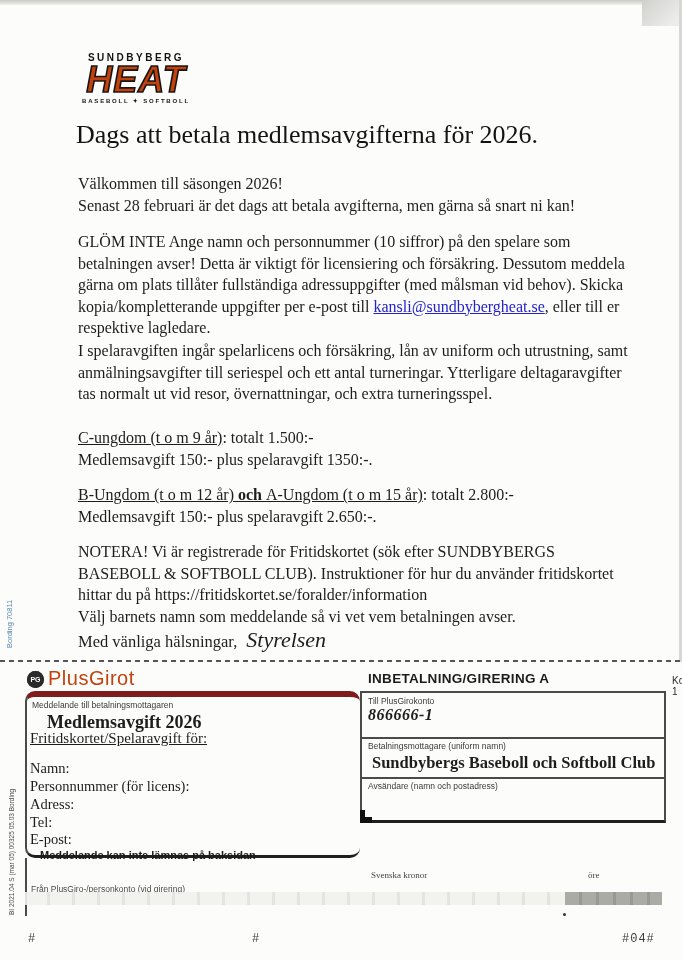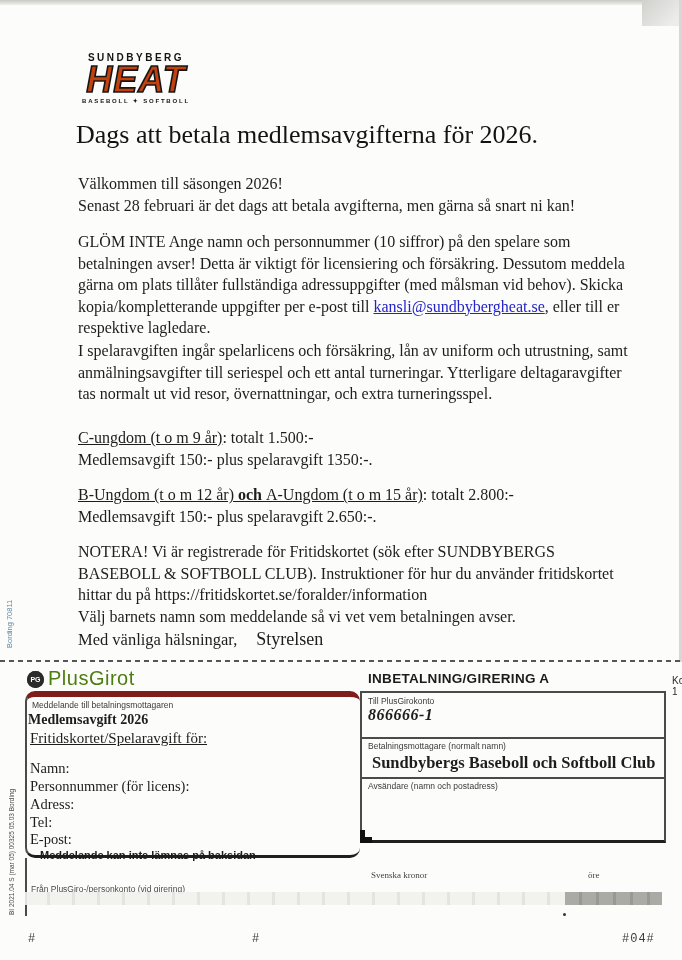--- a/index.html
+++ b/index.html
@@ -28,52 +28,52 @@
   .para{position:absolute;left:78px;width:556px;font-size:16px;line-height:21.5px;}
   .p-intro{top:173px;}
   .p-reminder{top:231px;}
   .p-fees{top:340px;}
   .p-feec{top:427px;}
   .p-feeab{top:484px;}
   .p-notera{top:541px;}
   .p-sign{top:629px;font-size:16.5px;}
   .u{text-decoration:underline;}
   .email-link{color:#2323c8;text-decoration:underline;cursor:pointer;text-align:center;}
-  .sig{font-size:18px;margin-left:19px;}
+  .sig{font-style:italic;font-size:22px;margin-left:9px;}
   b{font-weight:bold;}
 
   
   .perf-top{position:absolute;left:0;top:660px;width:682px;height:2px;
             background:repeating-linear-gradient(90deg,#555 0 5px,transparent 5px 9px);}
   .pg-badge{position:absolute;left:27px;top:671px;width:17px;height:17px;border-radius:50%;
             background:#2b2b2b;color:#fff;font-family:"Liberation Sans",sans-serif;
             font-size:7px;font-weight:bold;display:flex;align-items:center;justify-content:center;
             box-shadow:0 0 0 1px #2b2b2b inset;}
   .pg-name{position:absolute;left:48px;top:667px;font-family:"Liberation Sans",sans-serif;
-           font-size:20px;font-weight:500;color:#4d7c0f;letter-spacing:0.5px;}
+           font-size:20px;font-weight:500;color:#c2410c;letter-spacing:0.5px;}
   .giro-header{position:absolute;left:368px;top:671px;font-family:"Liberation Sans",sans-serif;
                font-size:13.5px;font-weight:bold;color:#1b1b1b;letter-spacing:0.3px;}
   .giro-kod{position:absolute;left:672px;top:675px;font-family:"Liberation Sans",sans-serif;
             font-size:10px;color:#2a2a2a;}
 
   .giro-left-box{position:absolute;left:25px;top:691px;width:335px;height:167px;
                  border-top:6px solid #7f1d1d;border-left:2px solid #4a4a4a;
                  border-bottom:3px solid #1f1f1f;box-sizing:border-box;border-radius:10px;}
   .small{font-family:"Liberation Sans",sans-serif;font-size:8.5px;color:#3a3a3a;}
   .fl{position:absolute;left:5px;top:3px;}
-  .msg-title{position:absolute;left:1px;top:15px;font-size:14px;font-weight:bold;}
+  .msg-title{position:absolute;left:20px;top:15px;font-size:18px;font-weight:bold;}
   .msg-line{position:absolute;left:3px;top:33px;font-size:15px;}
   .field{position:absolute;left:3px;font-size:14.5px;}
   .f0{top:63px;} .f1{top:81px;} .f2{top:99px;} .f3{top:117px;} .f4{top:134px;}
   .note{position:absolute;left:13px;top:152px;font-family:"Liberation Sans",sans-serif;
         font-size:11px;font-weight:bold;color:#1c1c1c;}
   .left-border-ext{position:absolute;left:25px;top:858px;width:2px;height:58px;background:#4a4a4a;}
   .from-account{position:absolute;left:31px;top:884px;color:#4a4a4a;}
 
-  .giro-right-box{position:absolute;left:360px;top:691px;width:306px;height:152px;
+  .giro-right-box{position:absolute;left:360px;top:691px;width:306px;height:132px;
                   border:2px solid #4a4a4a;border-bottom:3px solid #1f1f1f;box-sizing:border-box;}
   .rl{position:absolute;left:6px;top:3px;}
   .acct{position:absolute;left:6px;top:13px;font-size:16px;font-weight:bold;letter-spacing:0.5px;font-style:italic;}
   .hdiv{position:absolute;left:0;width:302px;height:1.5px;background:#4a4a4a;}
   .div1{top:44px;} .div2{top:84px;}
   .rl2{position:absolute;left:6px;top:48px;}
   .recip{position:absolute;left:10px;top:60px;font-size:16.5px;font-weight:bold;}
   .rl3{position:absolute;left:6px;top:88px;}
   .corner{position:absolute;left:-2px;bottom:-3px;width:12px;height:13px;
           border-left:5px solid #111;border-bottom:6px solid #111;box-sizing:border-box;}
@@ -159,21 +159,21 @@
     <div class="field f4">E-post:</div>
     <div class="note">Meddelande kan inte lämnas på baksidan</div>
   </div>
   <div class="left-border-ext"></div>
   <div class="small from-account">Från PlusGiro-/personkonto (vid girering)</div>
 
   <div class="giro-right-box">
     <div class="small rl">Till PlusGirokonto</div>
     <div class="acct">866666-1</div>
     <div class="hdiv div1"></div>
-    <div class="small rl2">Betalningsmottagare (normalt namn)</div>
+    <div class="small rl2">Betalningsmottagare (uniform namn)</div>
     <div class="recip">Sundbybergs Baseboll och Softboll Club</div>
     <div class="hdiv div2"></div>
     <div class="small rl3">Avsändare (namn och postadress)</div>
     <div class="corner"></div>
   </div>
 
   <div class="kronor">Svenska kronor</div>
   <div class="ore">öre</div>
 
   <div class="machine-band">

